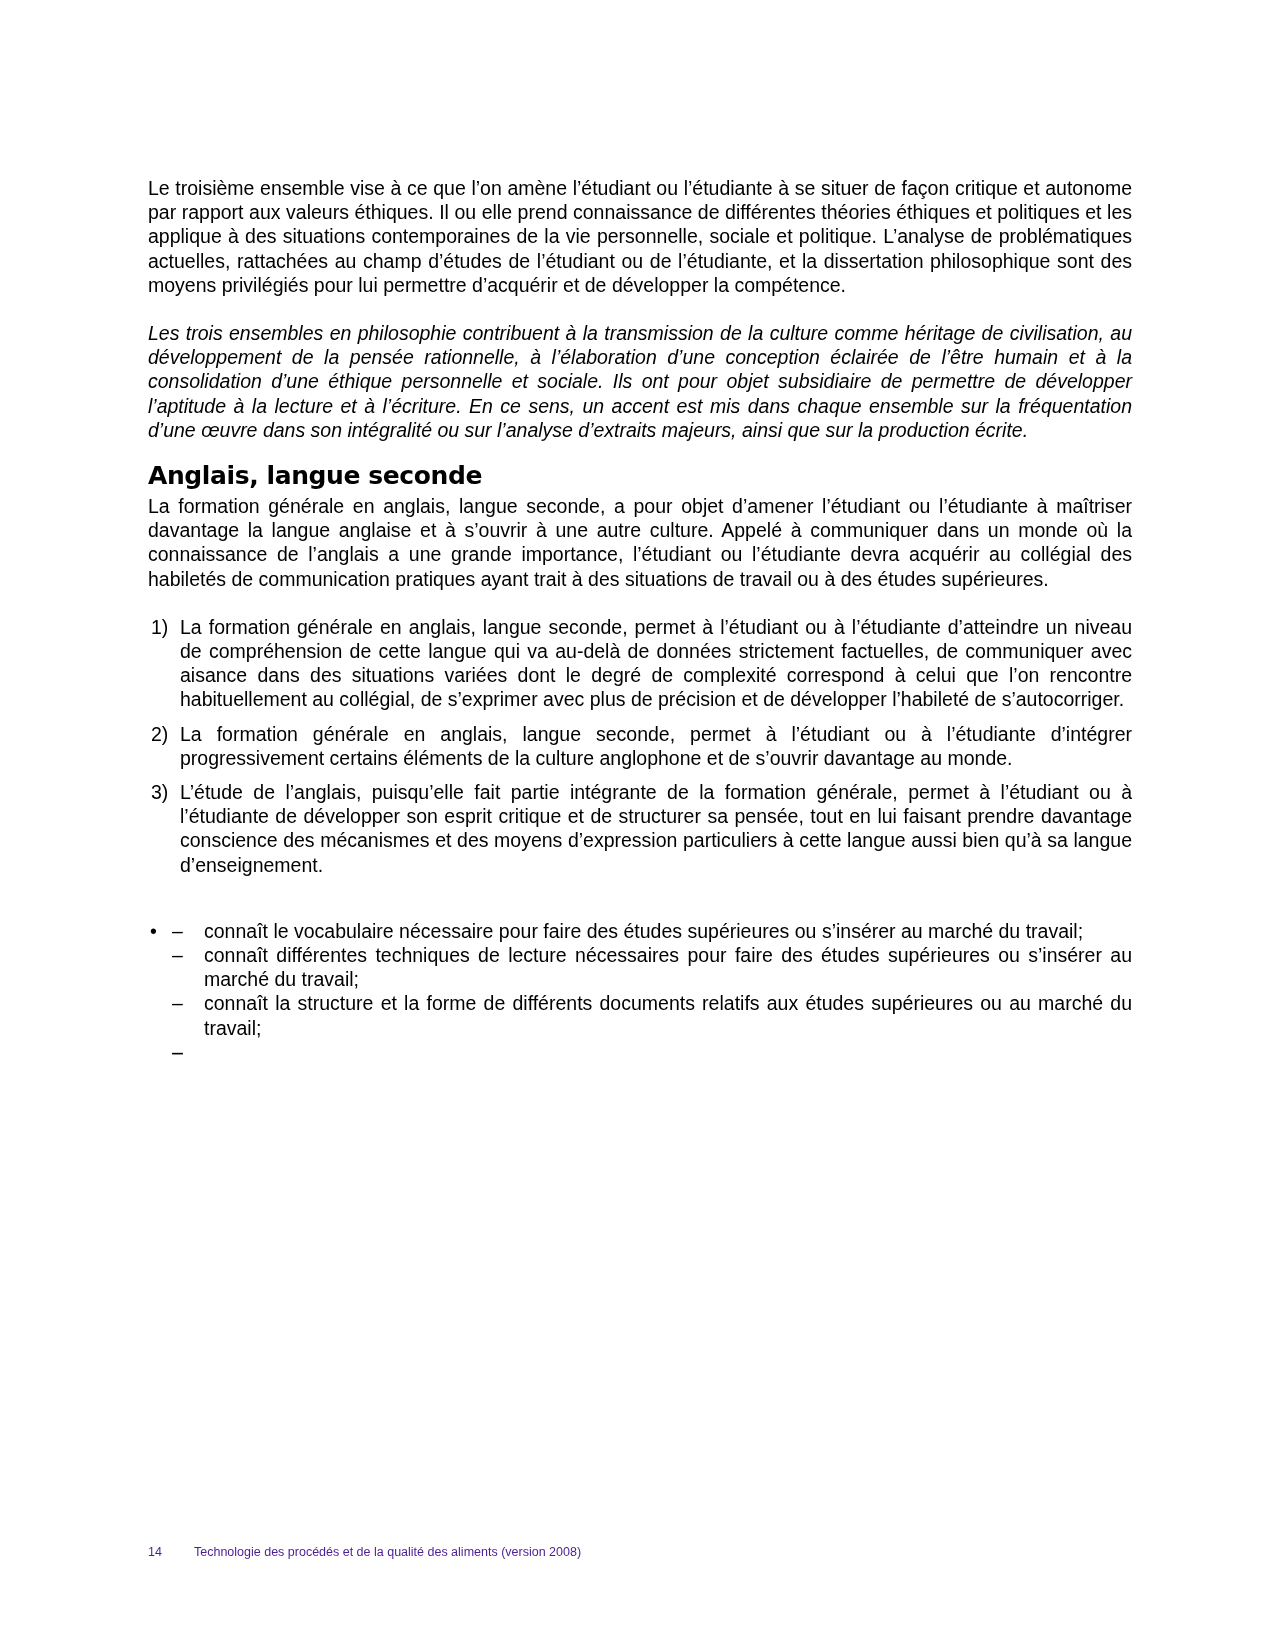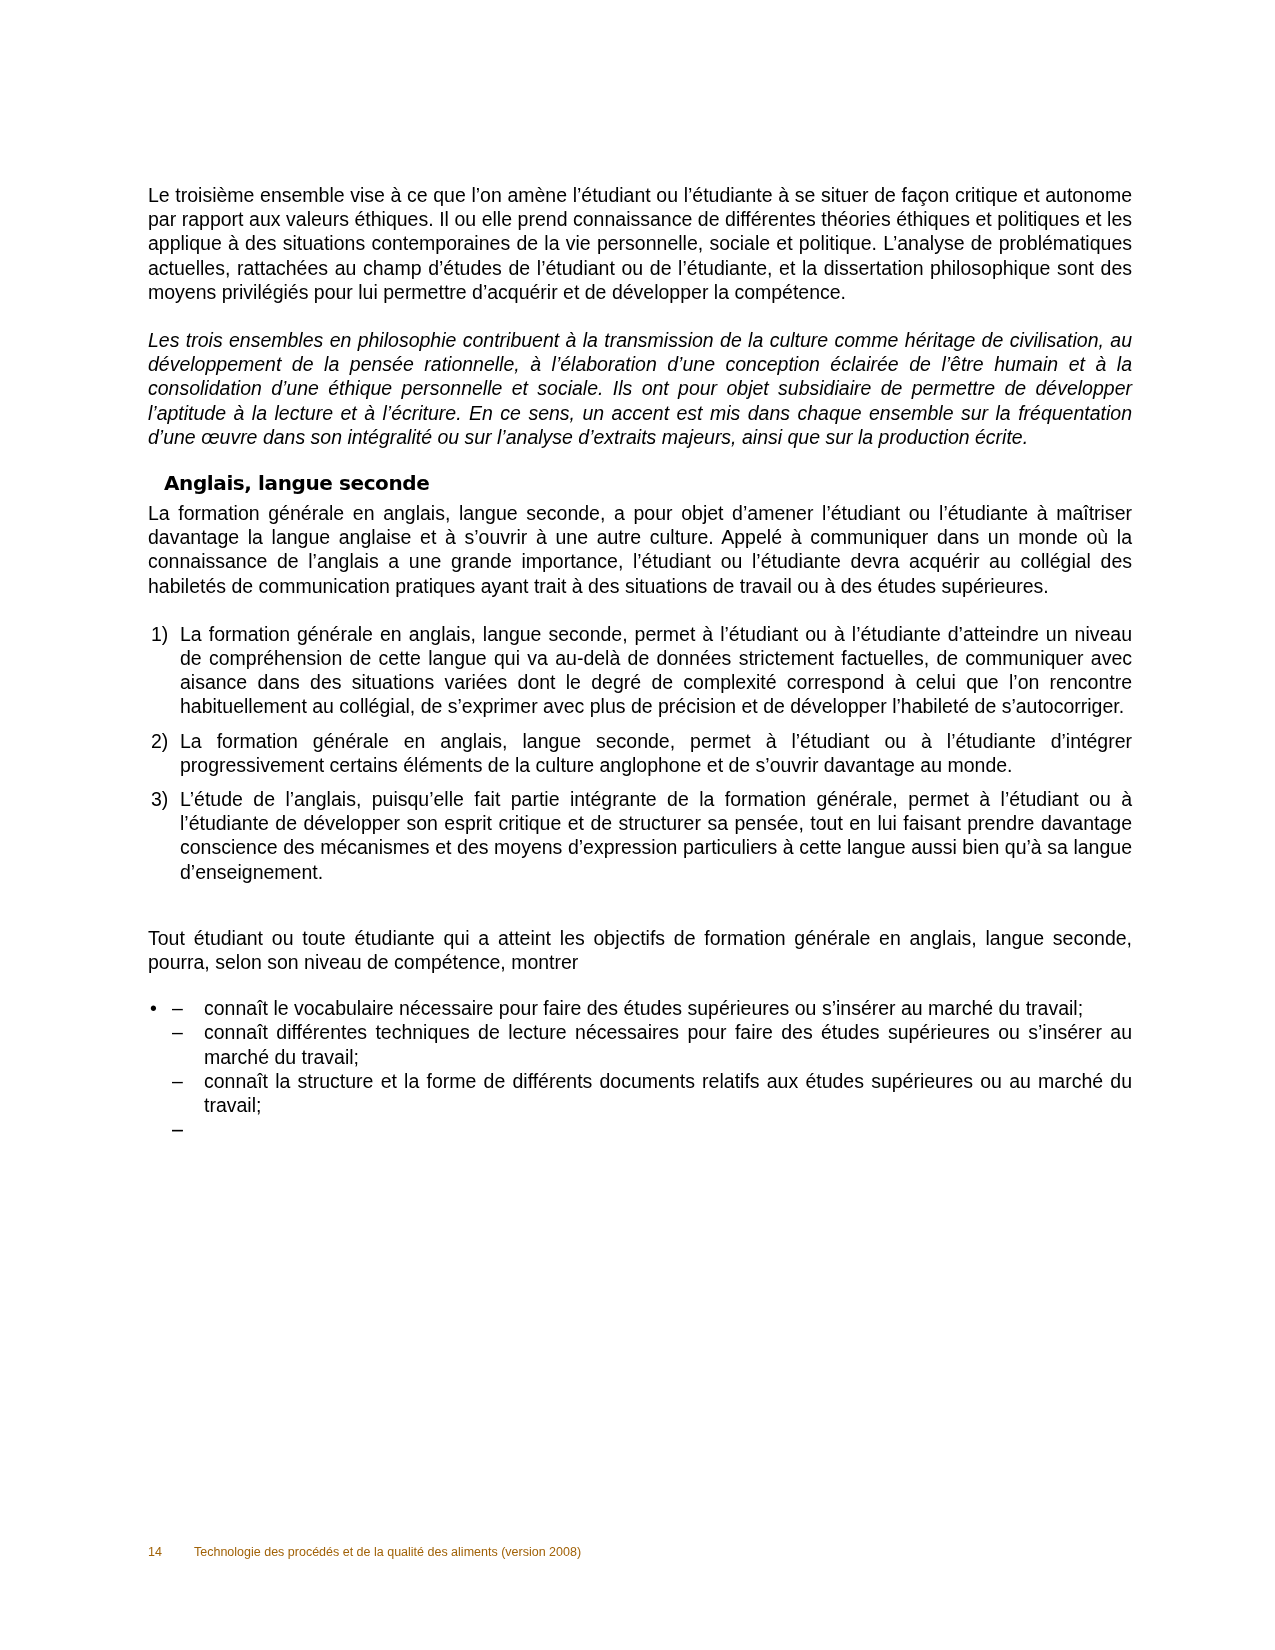--- a/index.html
+++ b/index.html
@@ -11,37 +11,37 @@
       width: 1275px;
       height: 1650px;
       position: relative;
       overflow: hidden;
       color: #000000;
       font-family: "Liberation Sans", sans-serif;
     }
     .page-content {
       position: absolute;
       left: 148px;
-      top: 183px;
+      top: 176px;
       width: 984px;
     }
     .para {
       font-size: 19.5px;
       line-height: 24.2px;
       text-align: justify;
       margin: 0;
     }
     .para + .para { margin-top: 24px; font-style: italic; }
     .heading {
       font-family: "DejaVu Sans", sans-serif;
       font-weight: bold;
-      font-size: 20px;
+      font-size: 25px;
       line-height: 24px;
       letter-spacing: -0.4px;
-      margin: 0 0 6px 16px;
+      margin: 0 0 6px 0;
     }
     .section-anglais { margin-top: 22px; }
     .section-principes { margin-top: 24px; }
     .section-resultats { margin-top: 42px; }
     ol.numbered {
       list-style: none;
       margin: 0;
       padding: 0;
     }
     ol.numbered li {
@@ -90,21 +90,21 @@
       position: absolute;
       left: 0;
       top: 0;
     }
     .footer {
       position: absolute;
       left: 148px;
       top: 1544px;
       font-size: 12.5px;
       line-height: 16px;
-      color: #a16207;
+      color: #4c1d95;
       display: flex;
     }
     .footer .page-number { width: 46px; }
   </style>
 </head>
 <body>
 
 <div class="page-content">
 
   <section>
@@ -128,21 +128,20 @@
         <span>La formation générale en anglais, langue seconde, permet à l’étudiant ou à l’étudiante d’intégrer progressivement certains éléments de la culture anglophone et de s’ouvrir davantage au monde.</span>
       </li>
       <li>
         <span class="num">3)</span>
         <span>L’étude de l’anglais, puisqu’elle fait partie intégrante de la formation générale, permet à l’étudiant ou à l’étudiante de développer son esprit critique et de structurer sa pensée, tout en lui faisant prendre davantage conscience des mécanismes et des moyens d’expression particuliers à cette langue aussi bien qu’à sa langue d’enseignement.</span>
       </li>
     </ol>
   </section>
 
   <section class="section-resultats">
-    <p class="para intro-gap">Tout étudiant ou toute étudiante qui a atteint les objectifs de formation générale en anglais, langue seconde, pourra, selon son niveau de compétence, montrer</p>
     <ul class="bullets">
       <li>
         <span class="bullet">•</span>
         <ul class="dashes">
           <li>
             <span class="dash">–</span>
             <span>connaît le vocabulaire nécessaire pour faire des études supérieures ou s’insérer au marché du travail;</span>
           </li>
           <li>
             <span class="dash">–</span>

